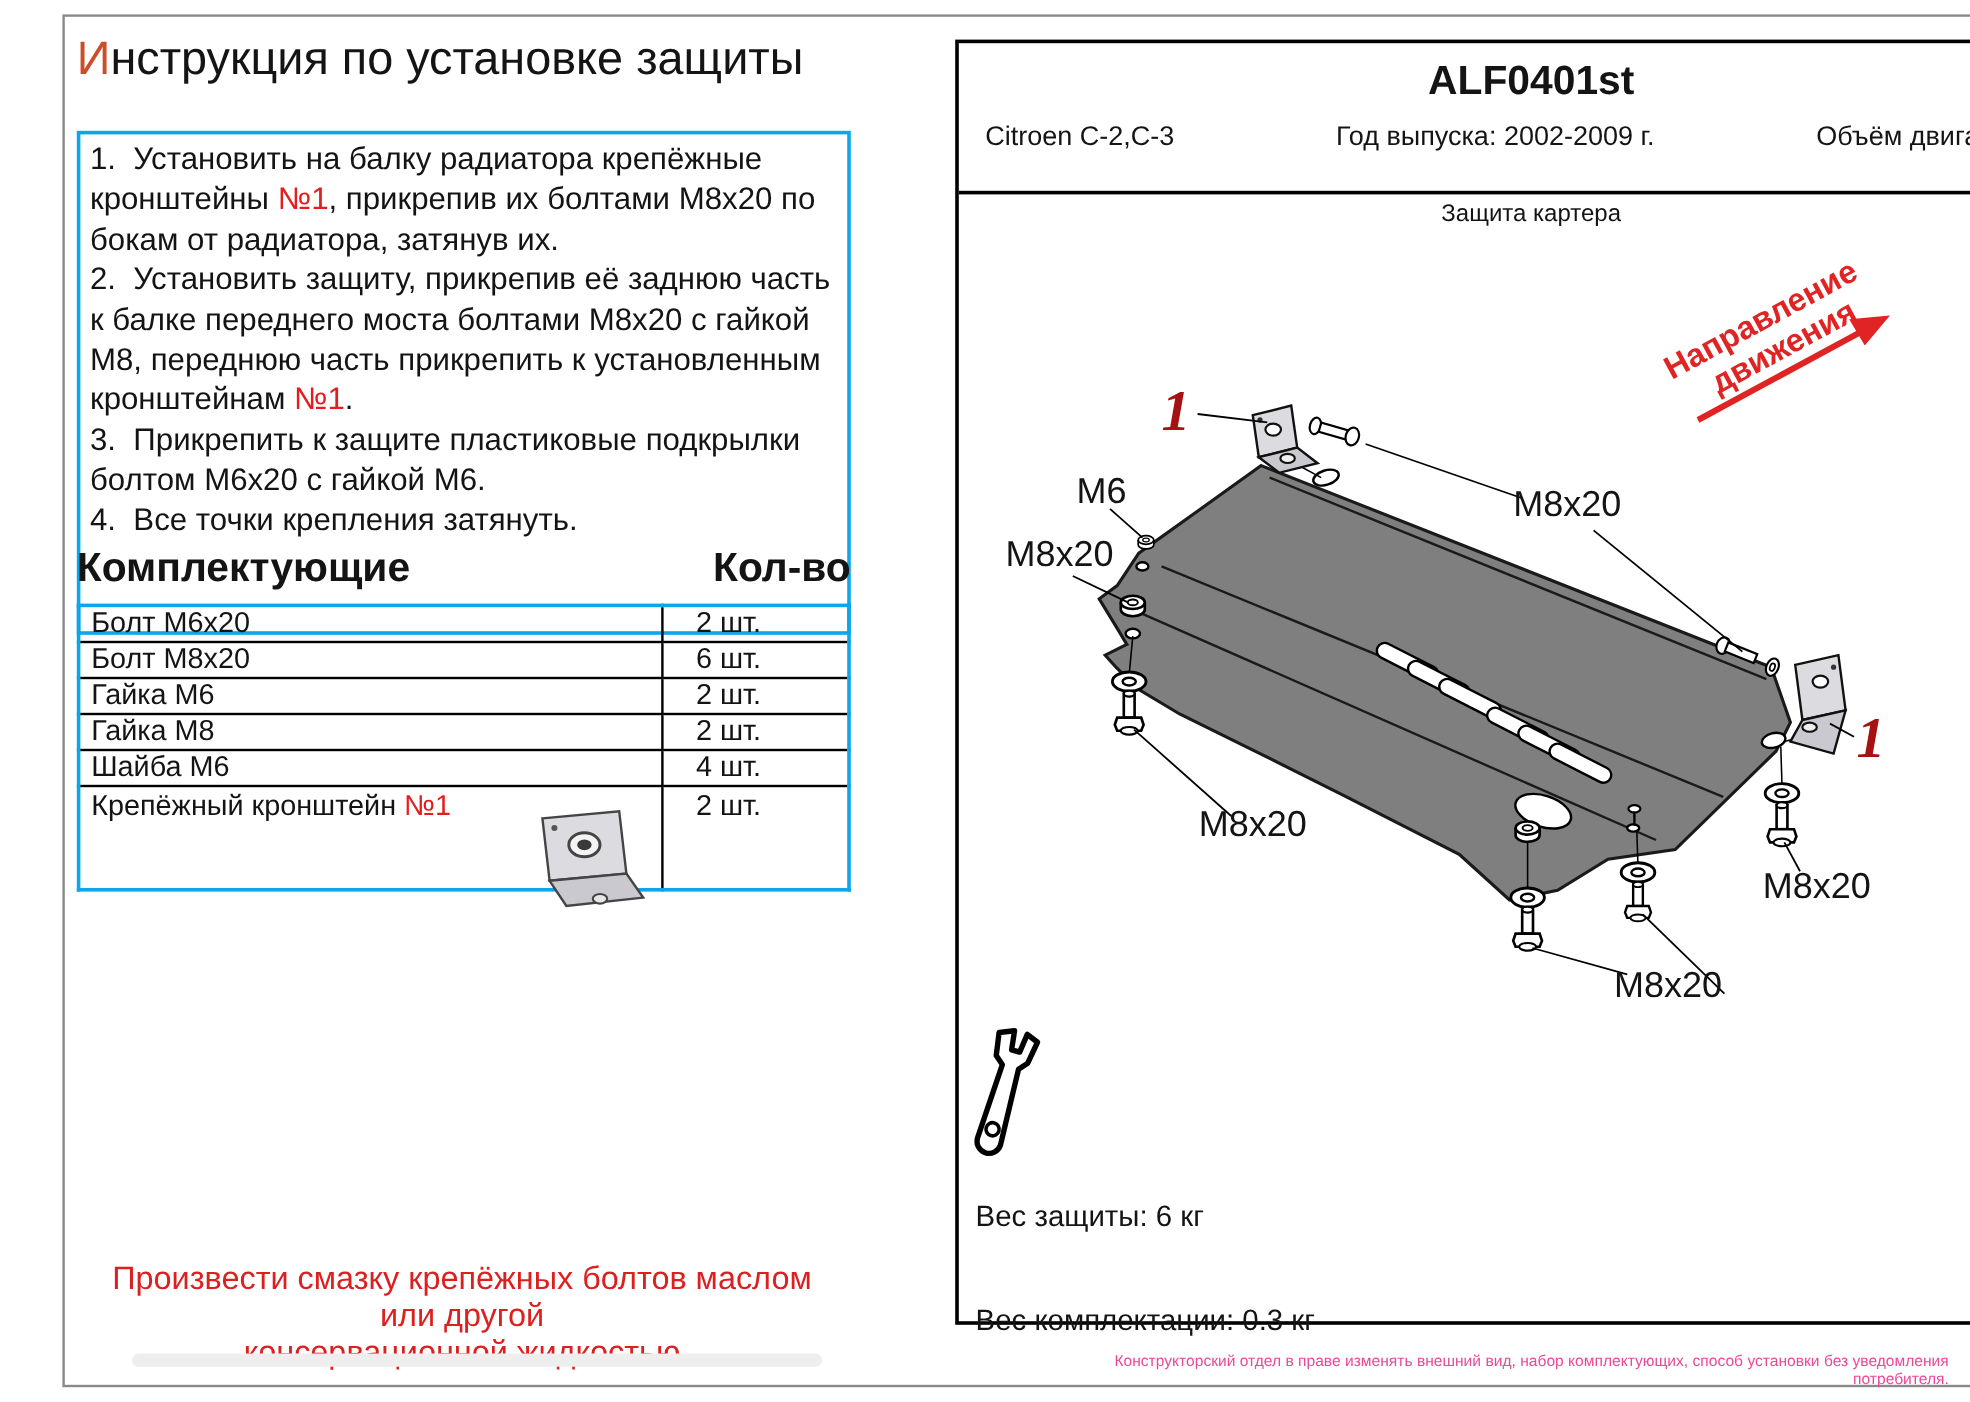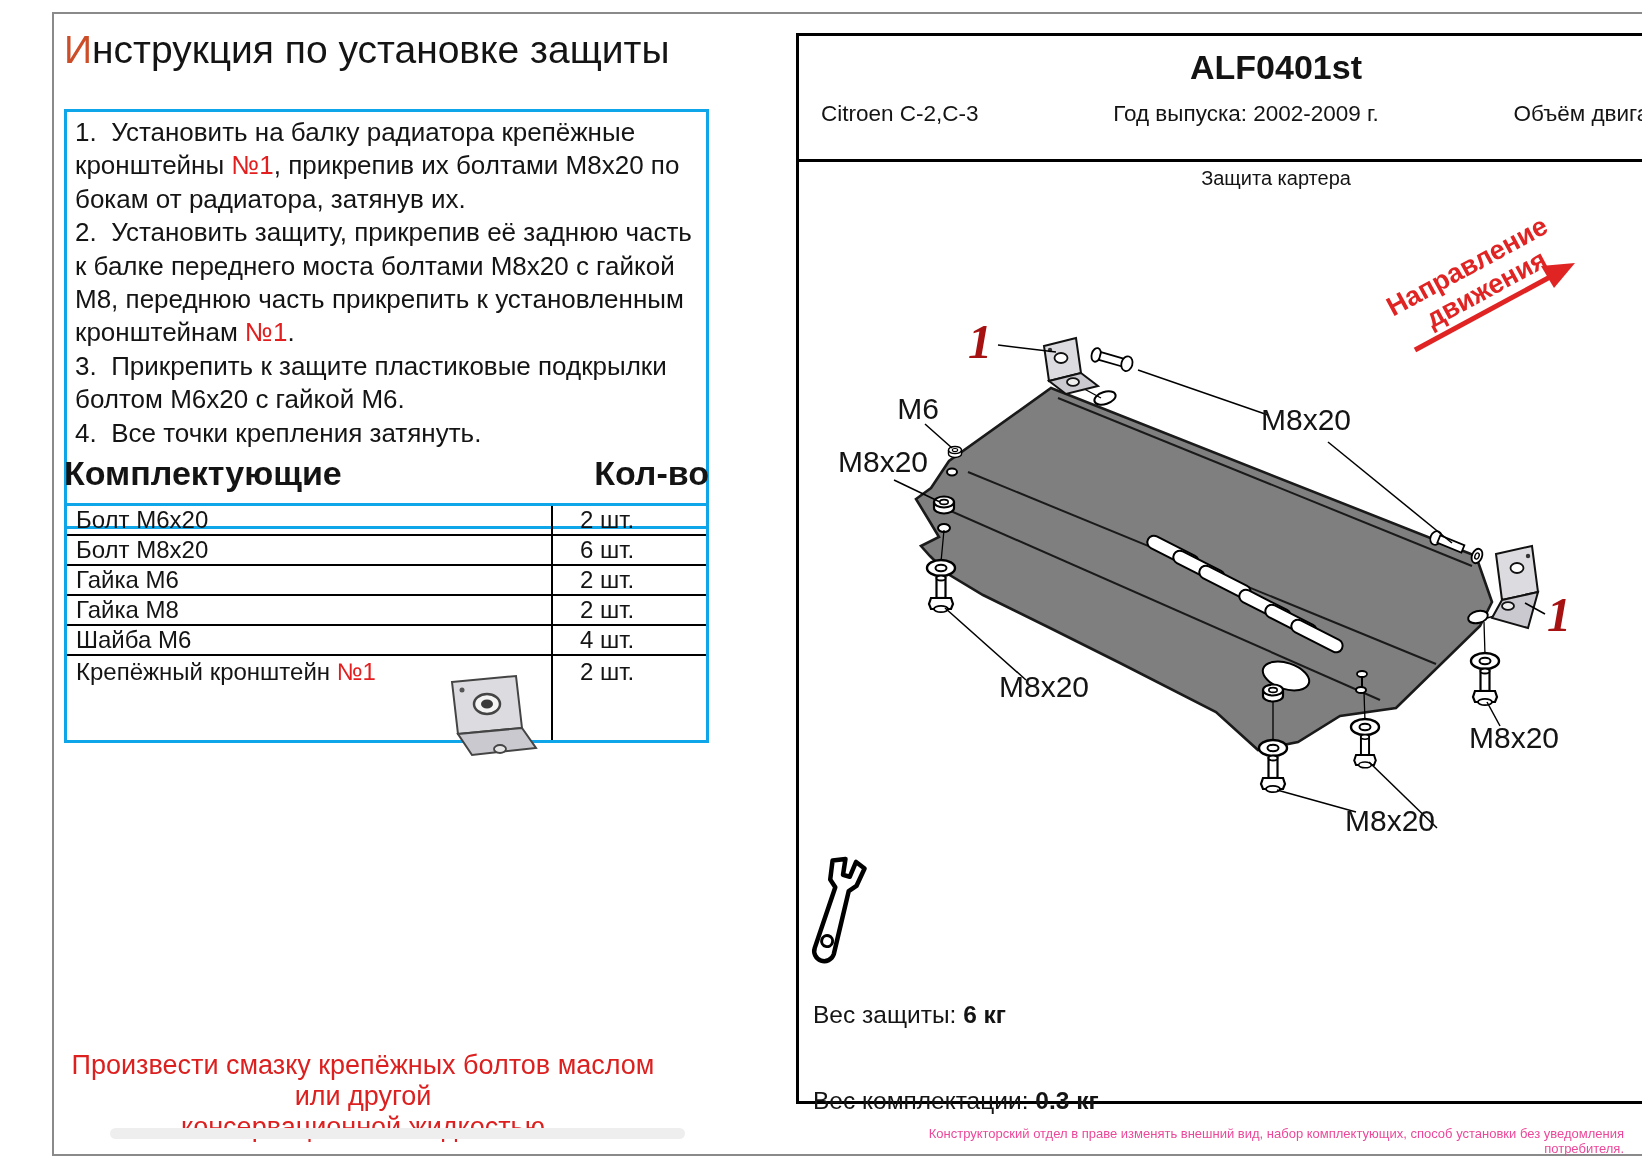--- a/index.html
+++ b/index.html
@@ -13,31 +13,31 @@
         border:3px solid #0ea5e9;box-sizing:border-box;padding:4px 8px;overflow:hidden;}
   .step{font-size:26px;line-height:33.4px;white-space:pre-wrap;}
   .red{color:#e31e1e;}
   .parts-head{position:absolute;left:36px;top:454px;width:645px;display:flex;
         justify-content:space-between;font-size:34px;font-weight:bold;gap:15px;}
   .parts-table{position:absolute;left:36px;top:503px;width:645px;border-collapse:collapse;
         border:3px solid #0ea5e9;font-size:24px;table-layout:fixed;}
   .parts-table td{border:2px solid #000;padding:0 0 0 9px;height:26px;white-space:nowrap;overflow:hidden;}
   .parts-table td.qty{width:126px;padding-left:27px;}
   .parts-table tr.last td{height:82px;vertical-align:top;padding-top:2px;}
-  .note{position:absolute;left:26px;top:1050px;width:618px;text-align:center;
+  .note{position:absolute;left:48px;top:1050px;width:618px;text-align:center;
         font-size:27px;line-height:31px;color:#dc2020;}
   .panel{position:absolute;left:768px;top:33px;width:960px;height:1071px;
         border:3px solid #000;box-sizing:border-box;}
   .panel-header{height:126px;border-bottom:3px solid #000;box-sizing:border-box;}
   .code{text-align:center;font-size:34px;font-weight:bold;padding-top:12px;}
   .meta-row{display:flex;justify-content:space-between;align-items:baseline;
         padding:14px 22px 0 22px;font-size:22.5px;}
   .subtitle{text-align:center;font-size:20px;margin-top:5px;}
   .specs{position:absolute;left:14px;top:908px;font-size:24.5px;line-height:28.5px;white-space:pre-wrap;}
-  .specs .b{font-weight:bold;}
+  .specs .b{font-weight:normal;}
   .footnote{position:absolute;left:900px;top:1126px;width:696px;text-align:right;
         font-size:13px;color:#ec4899;}
   .wm-streak{position:absolute;left:82px;top:1128px;width:575px;height:11px;
         background:#eeeeee;border-radius:6px;}
   svg.overlay{position:absolute;left:0;top:0;width:1642px;height:1168px;pointer-events:none;}
   svg text{font-family:"Liberation Sans",sans-serif;}
   .lbl{font-size:30px;fill:#141414;}
   .rednum{font-family:"Liberation Serif",serif;font-style:italic;font-weight:bold;
         font-size:48px;fill:#a61212;}
   .dirtxt{font-size:27px;font-weight:bold;fill:#e02424;}

